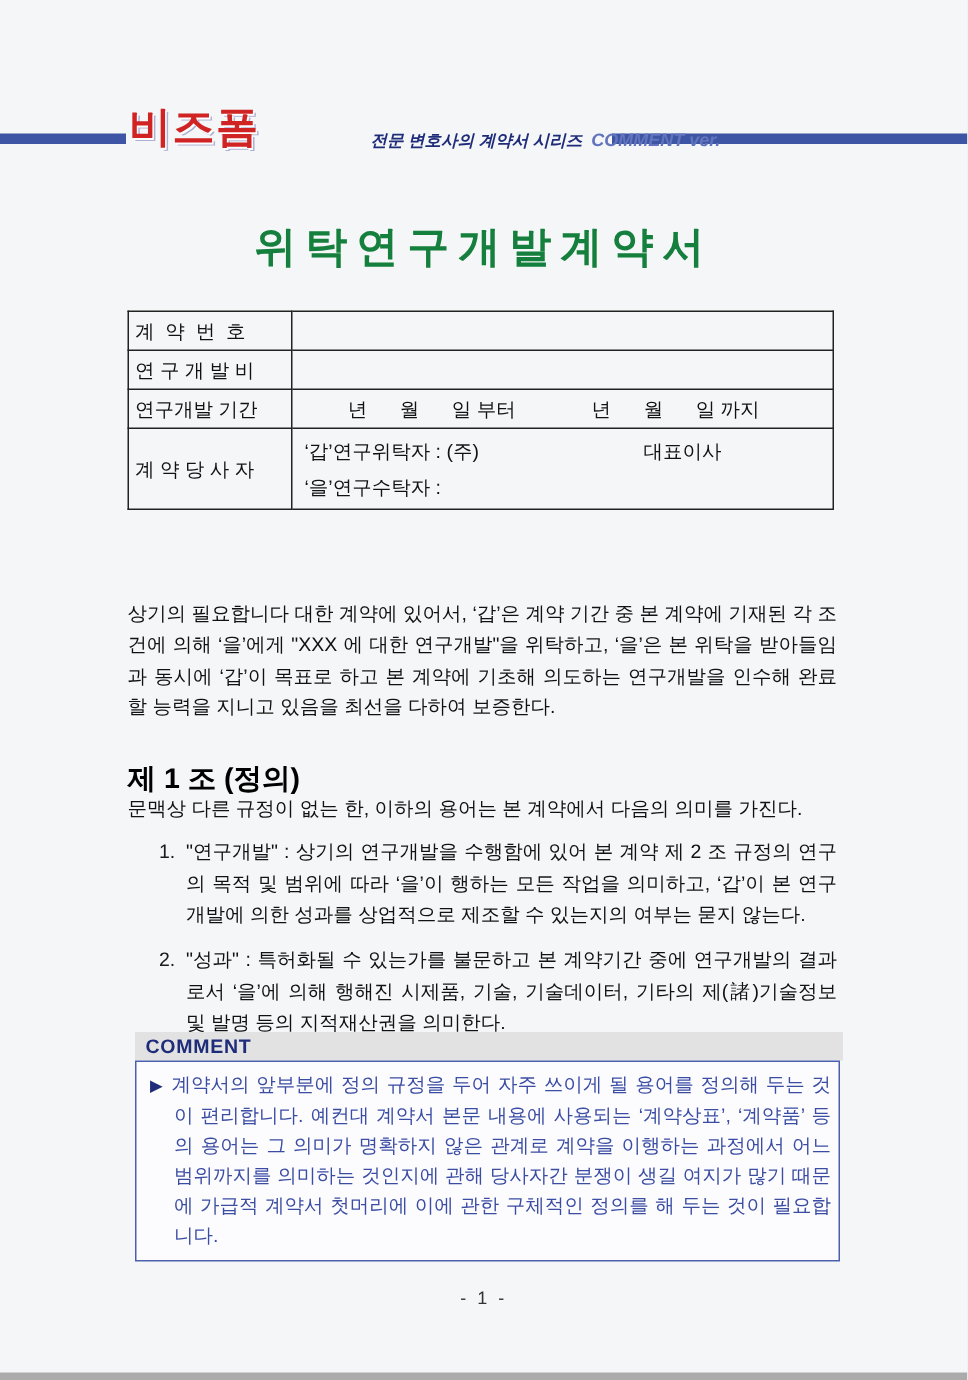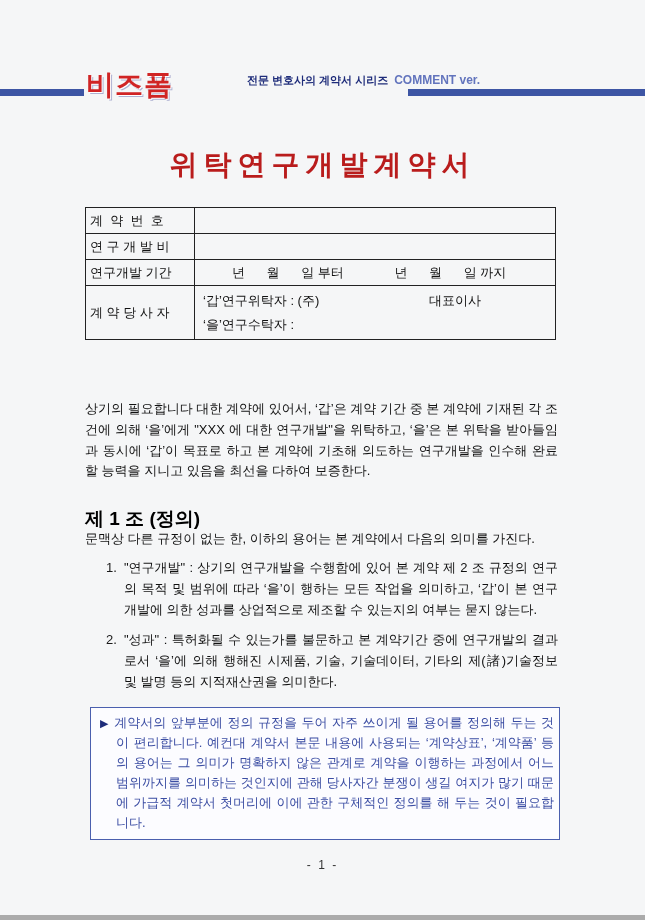--- a/index.html
+++ b/index.html
@@ -18,30 +18,30 @@
   .bar{position:absolute;top:89px;height:7px;background:#3d55a4;}
   .bar-left{left:0;width:84px;}
   .bar-right{left:408px;right:0;}
   .logo{
     position:absolute;left:86px;top:66px;
     font-size:28px;font-weight:bold;color:#d02424;
     letter-spacing:1px;
     text-shadow:1px 1px 0 #ffffff, 2px 2px 0 rgba(40,50,140,0.35);
   }
   .tagline{
-    position:absolute;left:247px;top:73px;
-    font-size:11px;font-weight:bold;color:#1e2c7a;white-space:nowrap;
+    position:absolute;left:247px;top:86px;
+    font-size:11px;font-weight:bold;color:#1e2c7a;white-space:nowrap;font-style:italic;
   }
   .tagline .ver{color:#6274bd;font-size:12px;margin-left:6px;font-weight:600;}
   
   .doc-title{
     position:absolute;left:0;top:146px;width:100%;
     text-align:center;
     font-family:"Liberation Serif","DejaVu Serif",serif;
-    font-size:28px;font-weight:600;letter-spacing:6px;color:#b91c1c;
+    font-size:28px;font-weight:600;letter-spacing:6px;color:#15803d;
   }
   
   table.info{
     position:absolute;left:85px;top:207px;width:471px;
     border-collapse:collapse;table-layout:fixed;
     font-size:13px;color:#111;
   }
   table.info td{border:1px solid #222;padding:0 8px;vertical-align:middle;}
   table.info td.lbl{width:100px;white-space:pre;padding:0 4px;}
   table.info tr.r{height:26px;}
@@ -144,20 +144,23 @@
     <div class="art-item">
       <span class="num">1.</span>
       <span class="txt">"연구개발" : 상기의 연구개발을 수행함에 있어 본 계약 제 2 조 규정의 연구의 목적 및 범위에 따라 ‘을’이 행하는 모든 작업을 의미하고, ‘갑’이 본 연구개발에 의한 성과를 상업적으로 제조할 수 있는지의 여부는 묻지 않는다.</span>
     </div>
     <div class="art-item">
       <span class="num">2.</span>
       <span class="txt">"성과" : 특허화될 수 있는가를 불문하고 본 계약기간 중에 연구개발의 결과로서 ‘을’에 의해 행해진 시제품, 기술, 기술데이터, 기타의 제(諸)기술정보 및 발명 등의 지적재산권을 의미한다.</span>
     </div>
   </div>
 
+  <div class="comment-strip">
+    <span class="cmt">COMMENT</span>
+  </div>
   <div class="comment-box">
     <div class="comment-text">
       <span class="bullet">▶</span><span>계약서의 앞부분에 정의 규정을 두어 자주 쓰이게 될 용어를 정의해 두는 것이 편리합니다. 예컨대 계약서 본문 내용에 사용되는 ‘계약상표’, ‘계약품’ 등의 용어는 그 의미가 명확하지 않은 관계로 계약을 이행하는 과정에서 어느 범위까지를 의미하는 것인지에 관해 당사자간 분쟁이 생길 여지가 많기 때문에 가급적 계약서 첫머리에 이에 관한 구체적인 정의를 해 두는 것이 필요합니다.</span>
     </div>
   </div>
 
   <div class="page-num">- 1 -</div>
 
   <div class="bottom-edge"></div>
 </div>

